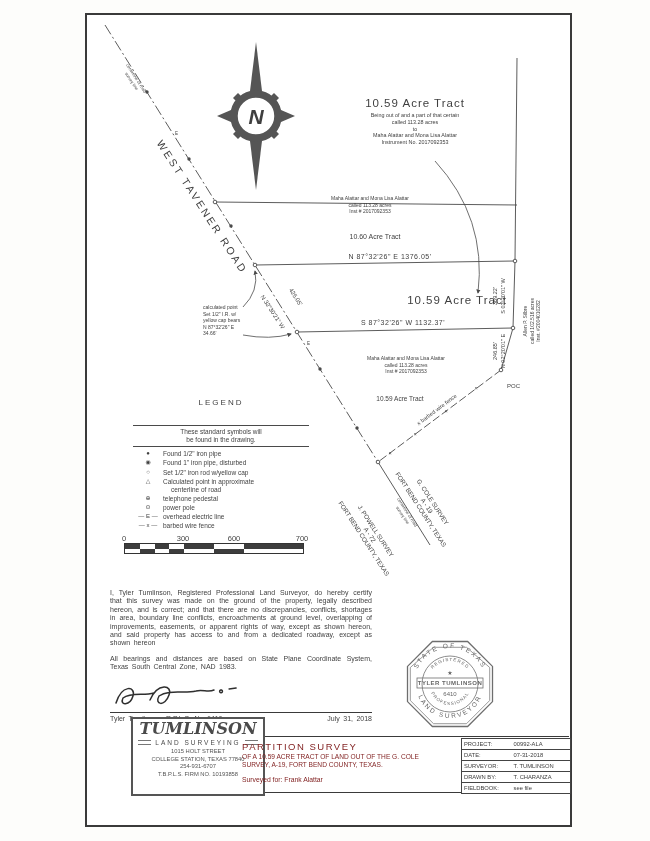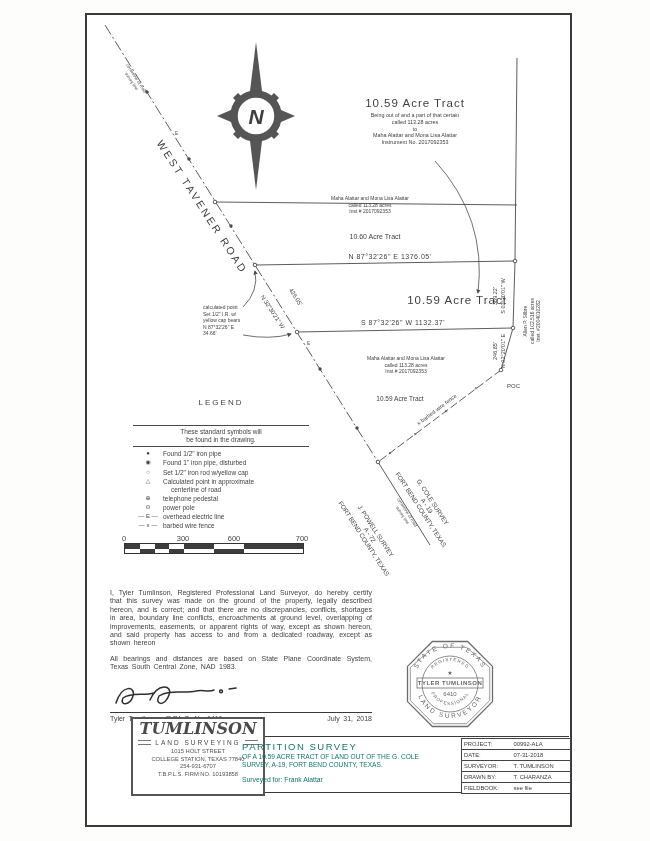--- a/index.html
+++ b/index.html
@@ -40,21 +40,21 @@
   .hline-top{position:absolute;left:233px;top:736px;width:336px;border-top:1.5px solid #3a3a3a;}
   .hline-bot{position:absolute;left:233px;top:792px;width:336px;border-top:1.5px solid #3a3a3a;}
   .logo-box{position:absolute;left:99px;top:717px;width:134px;height:79px;border:2px solid #555;
             background:#fff;text-align:center;padding-top:2px;box-sizing:border-box;margin-left:32px;}
   .logo-name{font-family:"DejaVu Serif",serif;font-style:italic;font-weight:bold;
              font-size:16px;color:#4a4a4a;line-height:1.05;}
   .logo-tag{font-size:6.5px;letter-spacing:2px;color:#4a4a4a;display:flex;align-items:center;
             justify-content:center;gap:4px;margin-top:1px;}
   .flourish{width:13px;height:3px;border-top:1px solid #777;border-bottom:1px solid #777;}
   .addr{font-size:5.8px;line-height:1.35;margin-top:2px;color:#555;}
-  .titleblock{position:absolute;left:242px;top:741px;width:212px;color:#0f766e;}
+  .titleblock{position:absolute;left:242px;top:741px;width:212px;color:#7f1d1d;}
   .tb-title{font-size:9.5px;letter-spacing:1.5px;}
   .tb-desc{font-size:6.6px;line-height:1.25;margin-top:1px;}
   .tb-for{font-size:6.8px;margin-top:7px;}
   .ptable{position:absolute;left:461px;top:738px;width:108px;border:1.5px solid #444;
           font-size:5.8px;background:#fff;}
   .prow{display:flex;border-bottom:1px solid #444;height:10px;align-items:center;}
   .prow:last-child{border-bottom:none;}
   .plabel{width:44%;padding-left:2px;flex:none;}
   .pval{padding-left:2px;}
 </style>

